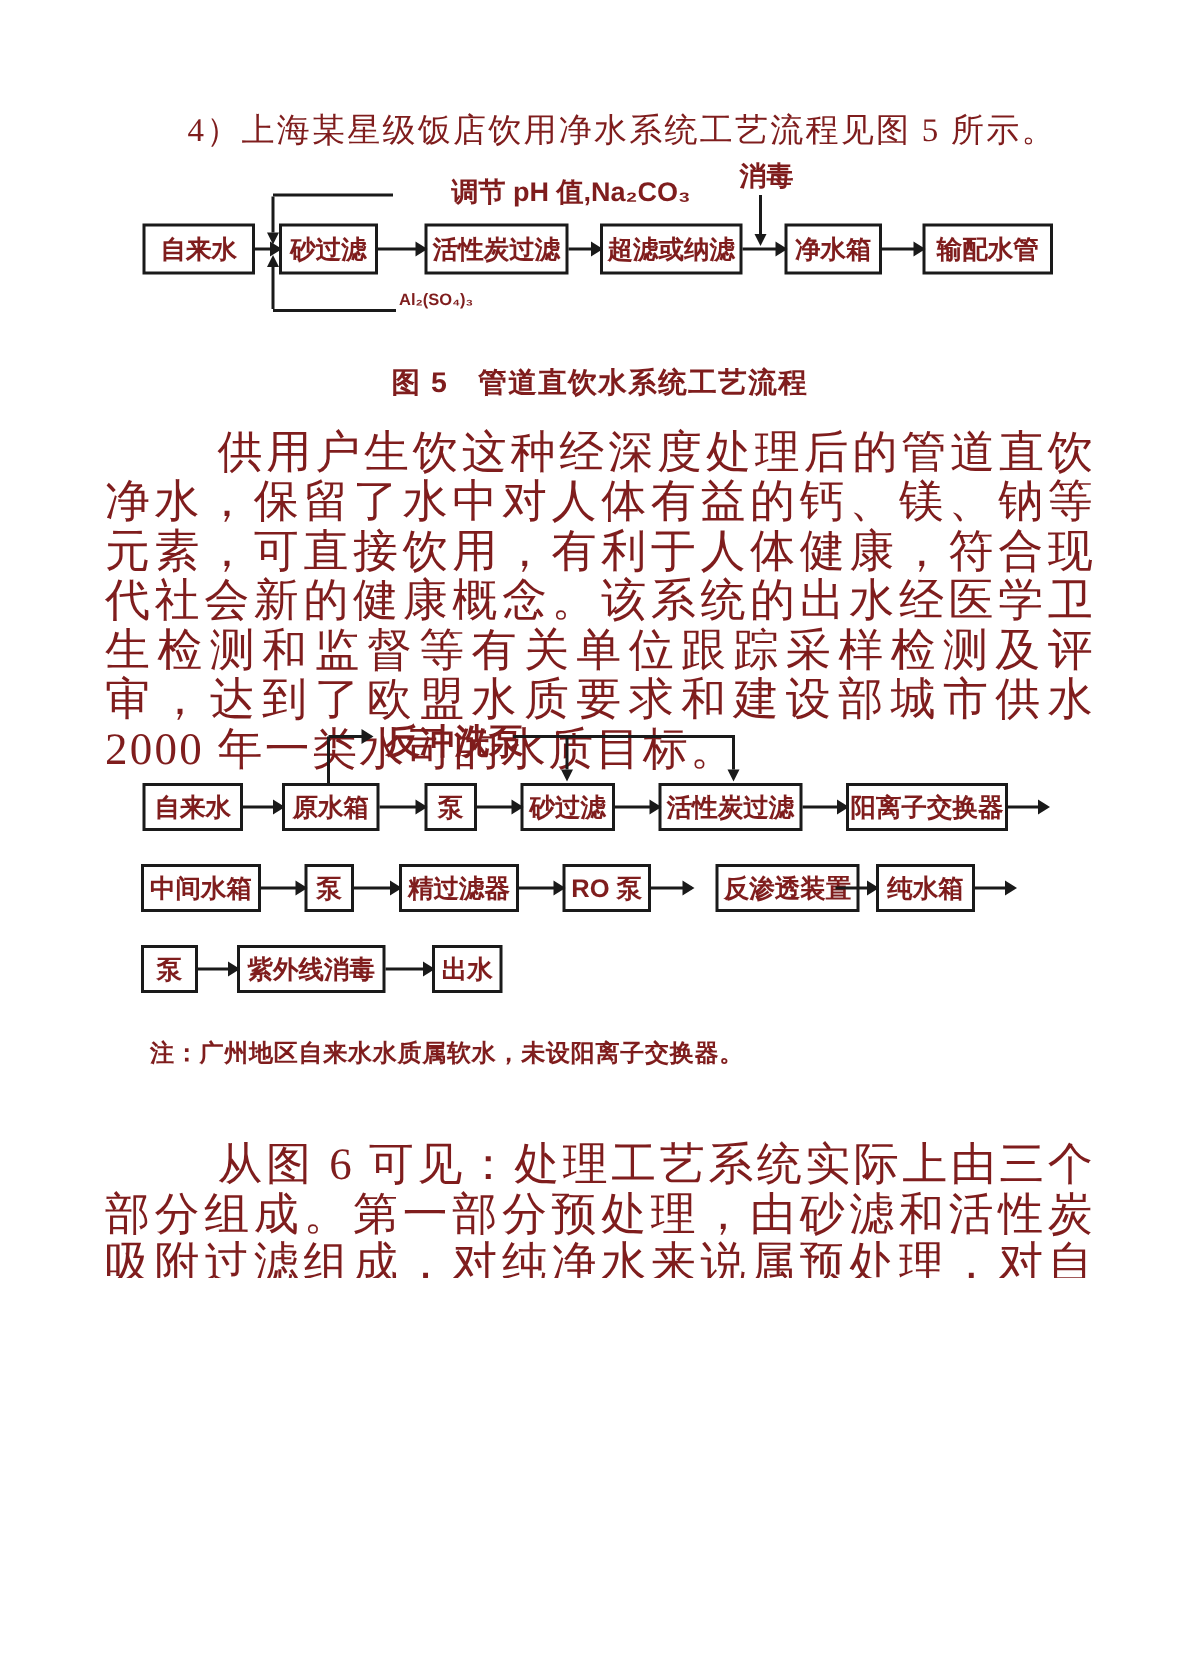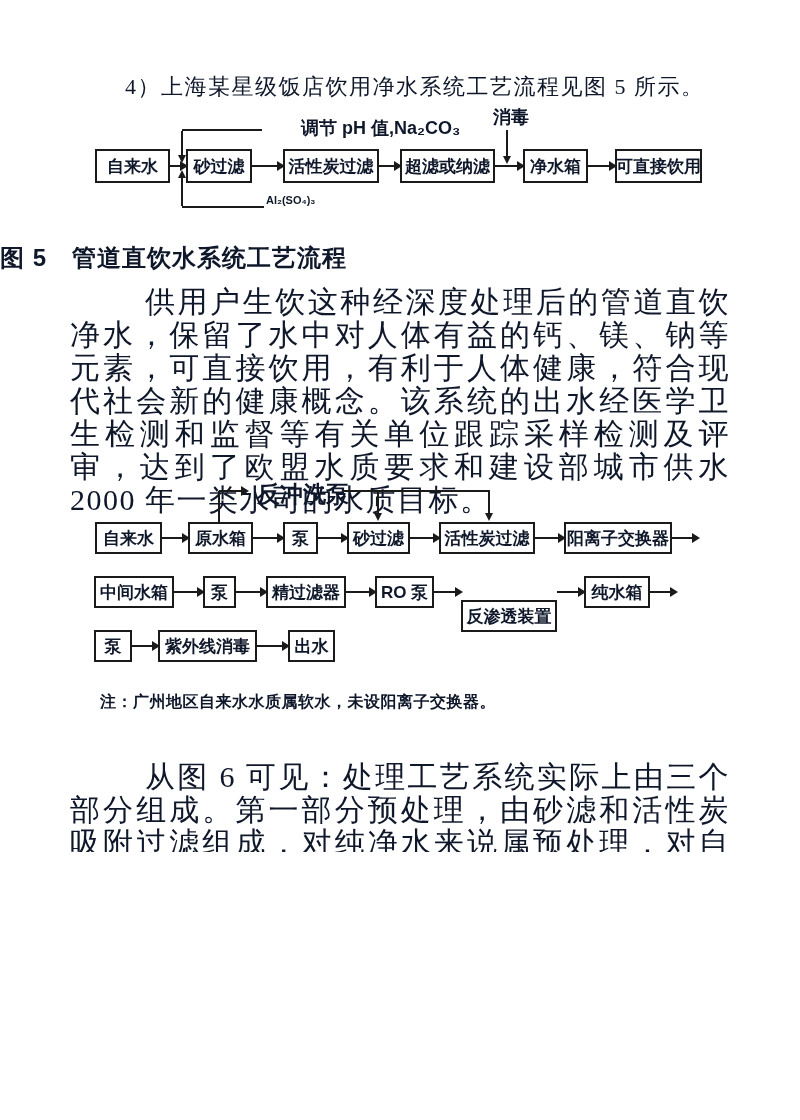--- a/index.html
+++ b/index.html
@@ -1,33 +1,33 @@
 <!DOCTYPE html>
 <html><head>
 <meta charset="utf-8">
 <style>
   html,body { margin:0; padding:0; background:#ffffff; }
   .page {
     position:relative; width:800px; height:852px; background:#ffffff;
-    font-family:"Liberation Serif", serif; color:#0f172a; overflow:hidden;
+    font-family:"Liberation Serif", serif; color:#7f1d1d; overflow:hidden;
   }
   .para {
     position:absolute; left:70px; width:660px; margin:0;
     font-size:30px; line-height:33px; letter-spacing:1.5px;
     text-align:justify; text-indent:2.5em;
   }
   .lead {
     position:absolute; left:70px; width:680px; margin:0;
     font-size:22px; line-height:33px; letter-spacing:1.5px;
     text-indent:2.5em; white-space:nowrap;
   }
   .cap {
-    position:absolute; left:0; width:800px; margin:0; 
+    position:absolute; left:0; width:800px; margin:0; text-align:center;
     font-family:"Liberation Sans", sans-serif; font-weight:700;
-    font-size:24px; letter-spacing:1px;
+    font-size:19px; letter-spacing:1px;
   }
   .note {
     position:absolute; left:100px; margin:0;
     font-family:"Liberation Sans", sans-serif; font-weight:700;
     font-size:16px; letter-spacing:0.5px; white-space:nowrap;
   }
   .bx {
     position:absolute; height:34px; box-sizing:border-box;
     border:2px solid #1a1a1a; background:#fff;
     display:flex; align-items:center; justify-content:center;
@@ -72,21 +72,21 @@
     <p class="ann" style="left:264px;top:116px;margin-left:37px;">调节 pH 值,Na₂CO₃</p>
     <i class="hl" style="left:182px;top:129px;width:80px;"></i>
     <i class="vl arr-d" style="left:181px;top:131px;height:24px;"></i>
 
     
     <div class="bx" style="left:95px;top:149px;width:75px;">自来水</div>
     <div class="bx" style="left:186px;top:149px;width:66px;">砂过滤</div>
     <div class="bx" style="left:283px;top:149px;width:96px;">活性炭过滤</div>
     <div class="bx" style="left:400px;top:149px;width:95px;">超滤或纳滤</div>
     <div class="bx" style="left:523px;top:149px;width:65px;">净水箱</div>
-    <div class="bx" style="left:615px;top:149px;width:87px;">可直接饮用</div>
+    <div class="bx" style="left:615px;top:149px;width:87px;">输配水管</div>
 
     
     <i class="hl arr-r" style="left:170px;top:165px;width:16px;"></i>
     <i class="hl arr-r" style="left:252px;top:165px;width:31px;"></i>
     <i class="hl arr-r" style="left:379px;top:165px;width:21px;"></i>
     <i class="hl arr-r" style="left:495px;top:165px;width:28px;"></i>
     <i class="hl arr-r" style="left:588px;top:165px;width:27px;"></i>
 
     
     <i class="vl arr-u" style="left:181px;top:178px;height:28px;"></i>
@@ -121,21 +121,21 @@
     <i class="hl arr-r" style="left:318px;top:537px;width:29px;"></i>
     <i class="hl arr-r" style="left:410px;top:537px;width:29px;"></i>
     <i class="hl arr-r" style="left:535px;top:537px;width:29px;"></i>
     <i class="hl arr-r" style="left:672px;top:537px;width:26px;"></i>
 
     
     <div class="bx" style="left:94px;top:576px;width:80px;">中间水箱</div>
     <div class="bx" style="left:203px;top:576px;width:33px;">泵</div>
     <div class="bx" style="left:266px;top:576px;width:80px;">精过滤器</div>
     <div class="bx" style="left:375px;top:576px;width:59px;">RO 泵</div>
-    <div class="bx" style="left:461px;top:576px;width:96px;margin-top:24px;">反渗透装置</div>
+    <div class="bx" style="left:477px;top:576px;width:96px;">反渗透装置</div>
     <div class="bx" style="left:584px;top:576px;width:66px;">纯水箱</div>
     <i class="hl arr-r" style="left:174px;top:591px;width:29px;"></i>
     <i class="hl arr-r" style="left:236px;top:591px;width:30px;"></i>
     <i class="hl arr-r" style="left:346px;top:591px;width:29px;"></i>
     <i class="hl arr-r" style="left:434px;top:591px;width:27px;"></i>
     <i class="hl arr-r" style="left:557px;top:591px;width:27px;"></i>
     <i class="hl arr-r" style="left:650px;top:591px;width:26px;"></i>
 
     
     <div class="bx" style="left:94px;top:630px;width:38px;">泵</div>

